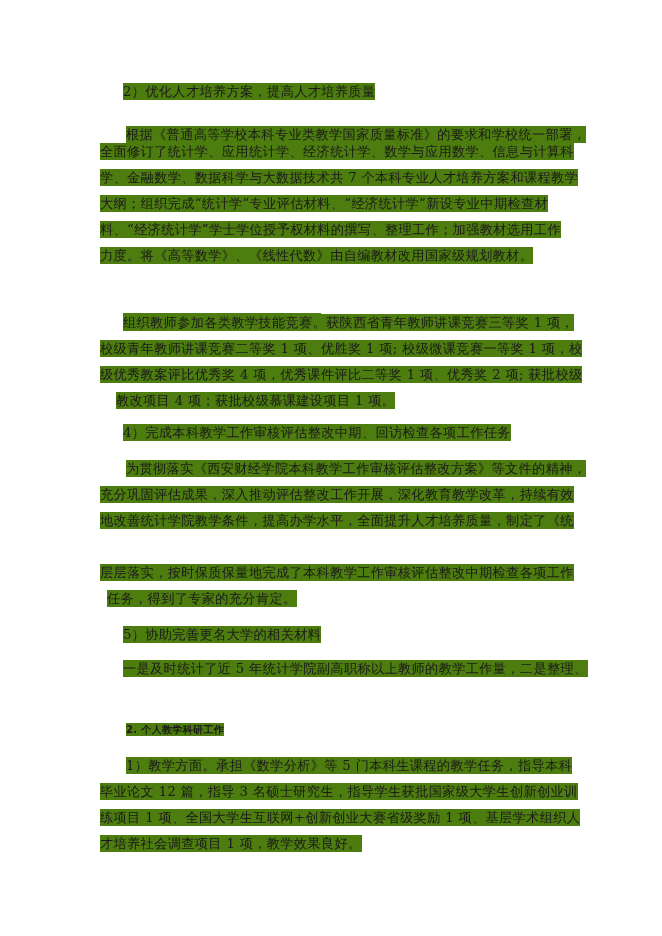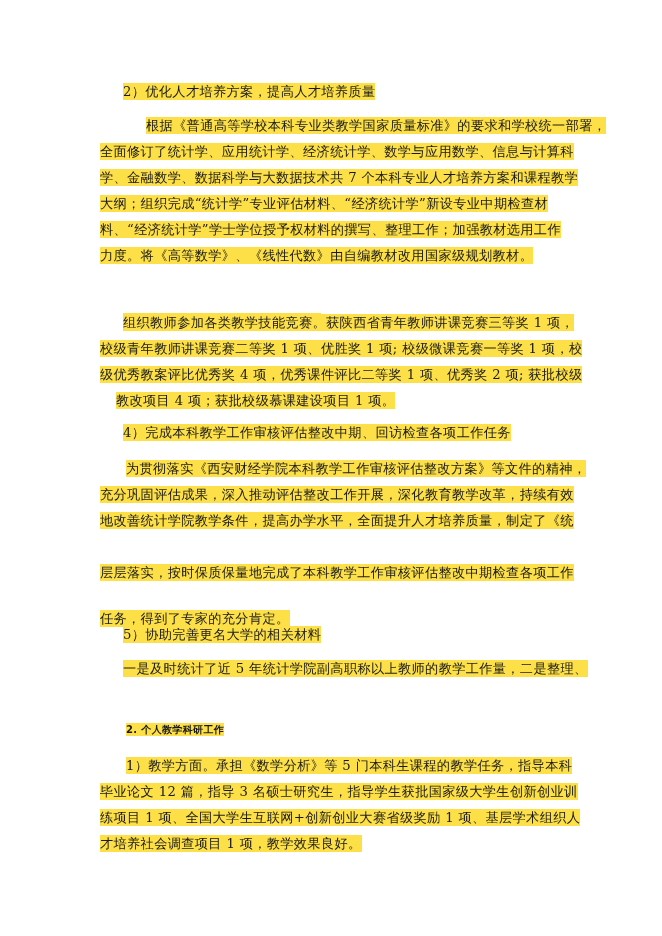--- a/index.html
+++ b/index.html
@@ -23,54 +23,54 @@
       height: 936px;
     }
     .line {
       position: absolute;
       font-size: 13.2px;
       line-height: 20px;
       white-space: nowrap;
       letter-spacing: 0.35px;
     }
     .hl {
-      background: #fde047;
+      background: #4d7c0f;
       padding: 1px 0;
     }
     .bold {
       font-weight: bold;
       font-family: "DejaVu Sans", "Liberation Sans", sans-serif;
       font-size: 10px;
     }
   </style>
 </head>
 <body>
 
 <div class="page">
 
   <div class="line" style="left:123px;top:82px;"><span class="hl">2）优化人才培养方案，提高人才培养质量</span></div>
-  <div class="line" style="left:126px;top:116px;margin-left:20px;"><span class="hl">根据《普通高等学校本科专业类教学国家质量标准》的要求和学校统一部署，</span></div>
+  <div class="line" style="left:126px;top:125px;"><span class="hl">根据《普通高等学校本科专业类教学国家质量标准》的要求和学校统一部署，</span></div>
   <div class="line" style="left:100px;top:142px;"><span class="hl">全面修订了统计学、应用统计学、经济统计学、数学与应用数学、信息与计算科</span></div>
   <div class="line" style="left:100px;top:168px;"><span class="hl">学、金融数学、数据科学与大数据技术共 7 个本科专业人才培养方案和课程教学</span></div>
   <div class="line" style="left:100px;top:220px;"><span class="hl">料、“经济统计学”学士学位授予权材料的撰写、整理工作；加强教材选用工作</span></div>
   <div class="line" style="left:100px;top:194px;"><span class="hl">大纲；组织完成“统计学”专业评估材料、“经济统计学”新设专业中期检查材</span></div>
   <div class="line" style="left:100px;top:246px;"><span class="hl">力度。将《高等数学》、《线性代数》由自编教材改用国家级规划教材。</span></div>
 
   <div class="line" style="left:123px;top:280px;margin-top:32px;"><span class="hl">3）深化教学改革，提高教学质量</span></div>
   <div class="line" style="left:123px;top:313px;"><span class="hl">组织教师参加各类教学技能竞赛。获陕西省青年教师讲课竞赛三等奖 1 项，</span></div>
   <div class="line" style="left:100px;top:339px;"><span class="hl">校级青年教师讲课竞赛二等奖 1 项、优胜奖 1 项; 校级微课竞赛一等奖 1 项，校</span></div>
   <div class="line" style="left:100px;top:365px;"><span class="hl">级优秀教案评比优秀奖 4 项，优秀课件评比二等奖 1 项、优秀奖 2 项; 获批校级</span></div>
   <div class="line" style="left:116px;top:391px;"><span class="hl">教改项目 4 项；获批校级慕课建设项目 1 项。</span></div>
 
   <div class="line" style="left:123px;top:423px;"><span class="hl">4）完成本科教学工作审核评估整改中期、回访检查各项工作任务</span></div>
   <div class="line" style="left:126px;top:459px;"><span class="hl">为贯彻落实《西安财经学院本科教学工作审核评估整改方案》等文件的精神，</span></div>
   <div class="line" style="left:100px;top:485px;"><span class="hl">充分巩固评估成果，深入推动评估整改工作开展，深化教育教学改革，持续有效</span></div>
   <div class="line" style="left:100px;top:511px;"><span class="hl">地改善统计学院教学条件，提高办学水平，全面提升人才培养质量，制定了《统</span></div>
   <div class="line" style="left:100px;top:563px;"><span class="hl">层层落实，按时保质保量地完成了本科教学工作审核评估整改中期检查各项工作</span></div>
-  <div class="line" style="left:100px;top:589px;margin-top:20px;"><span class="hl">任务，得到了专家的充分肯定。</span></div>
+  <div class="line" style="left:107px;top:589px;"><span class="hl">任务，得到了专家的充分肯定。</span></div>
 
   <div class="line" style="left:123px;top:625px;"><span class="hl">5）协助完善更名大学的相关材料</span></div>
   <div class="line" style="left:123px;top:659px;"><span class="hl">一是及时统计了近 5 年统计学院副高职称以上教师的教学工作量，二是整理、</span></div>
 
   <div class="line bold" style="left:126px;top:720px;"><span class="hl">2. 个人教学科研工作</span></div>
 
   <div class="line" style="left:126px;top:756px;"><span class="hl">1）教学方面。承担《数学分析》等 5 门本科生课程的教学任务，指导本科</span></div>
   <div class="line" style="left:100px;top:782px;"><span class="hl">毕业论文 12 篇，指导 3 名硕士研究生，指导学生获批国家级大学生创新创业训</span></div>
   <div class="line" style="left:100px;top:808px;"><span class="hl">练项目 1 项、全国大学生互联网+创新创业大赛省级奖励 1 项、基层学术组织人</span></div>
   <div class="line" style="left:100px;top:834px;"><span class="hl">才培养社会调查项目 1 项，教学效果良好。</span></div>

